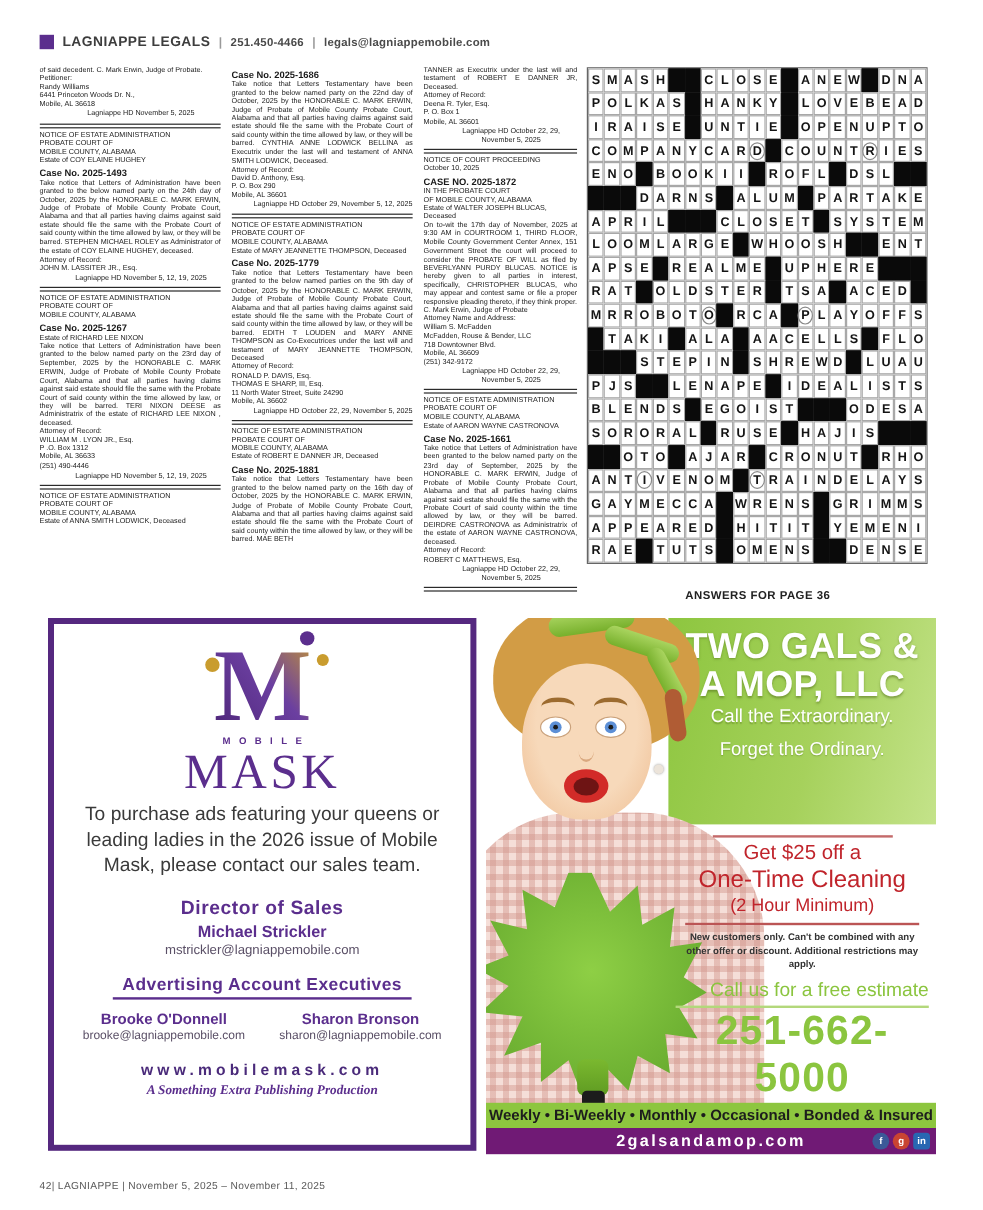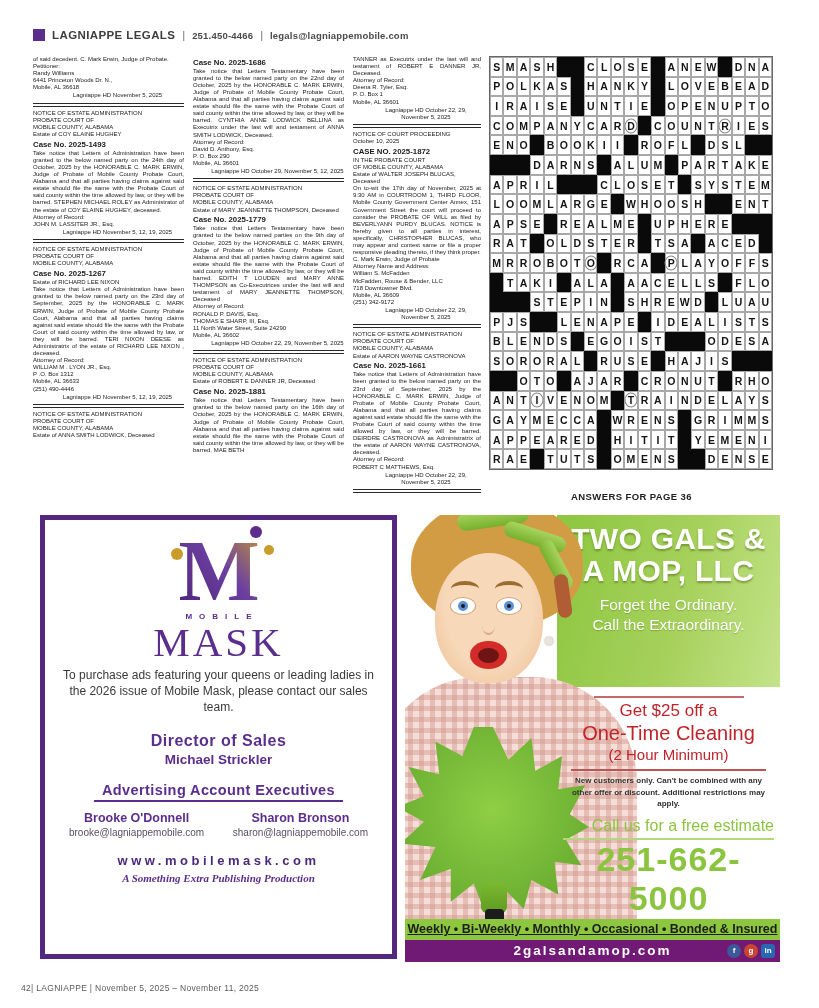--- a/index.html
+++ b/index.html
@@ -30,21 +30,21 @@
   .xcell.black{background:#0a0a0a;border-color:#0a0a0a;}
   .xcell.circled::after{content:"";position:absolute;width:11px;height:13px;border:1px solid #8a8a8a;border-radius:50%;left:50%;top:50%;transform:translate(-50%,-50%);}
   .xcaption{margin-top:21px;text-align:center;font-size:9.5px;font-weight:bold;color:#222;letter-spacing:.4px;}
 
   
   .mask-ad{position:absolute;left:40px;top:515px;width:347px;height:434px;border:5px solid #55287f;background:#fff;text-align:center;}
   .mask-logo{margin-top:4px;}
   .mask-mobile{font-size:8px;letter-spacing:7px;color:#5b2e8d;font-weight:bold;padding-left:7px;margin-top:-2px;}
   .mask-name{font-family:"Liberation Serif",serif;font-size:41px;line-height:1;color:#5b2e8d;letter-spacing:3px;margin-top:1px;}
   .mask-head{font-size:15.5px;font-weight:bold;color:#5b2e8d;margin-top:13px;}
-  .mask-body{font-size:12px;color:#3a3a3a;margin:4px 14px 16px;line-height:1.35;}
+  .mask-body{font-size:16px;color:#3a3a3a;margin:4px 14px 16px;line-height:1.35;}
   .mask-dir-title{font-size:16px;font-weight:bold;color:#5b2e8d;margin-top:13px;letter-spacing:.5px;}
   .mask-dir-name{font-size:13.5px;font-weight:bold;color:#5b2e8d;margin-top:2px;}
   .mask-dir-email{font-size:11px;color:#5a4f66;margin-top:2px;}
   .mask-aae{display:inline-block;font-size:14.5px;font-weight:bold;color:#5b2e8d;border-bottom:2px solid #5b2e8d;padding:0 8px 2px;margin-top:15px;letter-spacing:.4px;}
   .mask-exec-row{display:flex;justify-content:space-between;margin:9px 16px 0;}
   .exec{width:48%;}
   .exec-name{font-size:12.5px;font-weight:bold;color:#5b2e8d;}
   .exec-email{font-size:10px;color:#5a4f66;margin-top:2px;}
   .mask-web{font-size:13px;font-weight:bold;color:#4a2a7a;letter-spacing:3.5px;margin-top:15px;}
   .mask-prod{font-family:"Liberation Serif",serif;font-style:italic;font-weight:bold;font-size:11px;color:#5b2e8d;margin-top:4px;}
@@ -82,29 +82,29 @@
   .mop-right{position:absolute;left:158px;right:6px;top:176px;text-align:center;z-index:3;}
   .offer{font-size:46px;font-weight:bold;color:#c41a1f;line-height:1;letter-spacing:1px;}
   .redline{width:150px;height:2px;background:#c46a6a;margin:5px auto 3px;}
   .offer-sub1{font-size:17px;color:#c0242b;}
   .offer-sub2{font-size:20px;color:#c0242b;margin-top:1px;}
   .offer-sub3{font-size:15px;color:#c0242b;margin-top:1px;}
   .redline2{width:195px;height:2px;background:#b55;margin:6px auto 4px;}
   .fine{font-size:8px;font-weight:bold;color:#333;line-height:1.45;margin:0 2px;}
   .call{font-size:16px;color:#8bc53f;margin-top:7px;padding-bottom:3px;border-bottom:2px solid #b3d87b;text-align:right;}
   .mop-phone{font-size:34px;font-weight:bold;color:#8bc53f;letter-spacing:1px;line-height:1.15;border-bottom:2px solid #b3d87b;padding-bottom:2px;}
-  .services-bar{position:absolute;left:0;right:0;bottom:22px;height:21px;background:#8dc63f;color:#1d1d1d;font-weight:bold;font-size:12.5px;text-align:center;line-height:21px;z-index:4;text-decoration:underline;}
+  .services-bar{position:absolute;left:0;right:0;bottom:22px;height:21px;background:#8dc63f;color:#1d1d1d;font-weight:bold;font-size:12.5px;text-align:center;line-height:21px;z-index:4;}
   .site-bar{position:absolute;left:0;right:0;bottom:0;height:22px;background:#701a75;color:#fff;font-weight:bold;font-size:13.5px;text-align:center;line-height:22px;letter-spacing:2px;z-index:4;}
   .socials{position:absolute;right:5px;top:4px;display:flex;gap:3px;}
   .soc{width:14px;height:14px;border-radius:50%;font-size:8px;line-height:14px;color:#fff;text-align:center;font-weight:bold;letter-spacing:0;}
   .soc.fb{background:#3b5998;}
   .soc.gp{background:#c94432;}
   .soc.li{background:#2867b2;border-radius:3px;}
 
-  .pg-footer{position:absolute;left:21px;top:983px;font-size:8.5px;color:#5a5a5a;letter-spacing:.3px;}
+  .pg-footer{position:absolute;left:33px;top:983px;font-size:8.5px;color:#5a5a5a;letter-spacing:.3px;}
 </style>
 </head>
 <body>
 
 <div class="page">
 
   <header class="masthead">
     <span class="mh-sq"></span>
     <span class="mh-title">LAGNIAPPE LEGALS</span>
     <span class="mh-sep">|</span>
@@ -675,41 +675,42 @@
         <circle cx="18" cy="30" r="6" fill="#c99c2e"></circle>
         <circle cx="97" cy="8" r="6" fill="#5b2e8d"></circle>
         <circle cx="110" cy="26" r="5" fill="#c99c2e"></circle>
       </svg>
     </div>
     <div class="mask-mobile">MOBILE</div>
     <div class="mask-name">MASK</div>
     <div class="mask-body">To purchase ads featuring your queens or leading ladies in the 2026 issue of Mobile Mask, please contact our sales team.</div>
     <div class="mask-dir-title">Director of Sales</div>
     <div class="mask-dir-name">Michael Strickler</div>
+    <div class="mask-dir-email">mstrickler@lagniappemobile.com</div>
     <div><span class="mask-aae">Advertising Account Executives</span></div>
     <div class="mask-exec-row">
       <div class="exec">
         <div class="exec-name">Brooke O'Donnell</div>
         <div class="exec-email">brooke@lagniappemobile.com</div>
       </div>
       <div class="exec">
         <div class="exec-name">Sharon Bronson</div>
         <div class="exec-email">sharon@lagniappemobile.com</div>
       </div>
     </div>
     <div class="mask-web">www.mobilemask.com</div>
     <div class="mask-prod">A Something Extra Publishing Production</div>
   </section>
 
   <section class="ad mop-ad">
     <div class="green-panel">
       <div class="mop-title">TWO GALS &amp;</div>
       <div class="mop-title">A MOP, LLC</div>
+      <div class="mop-tag">Call the Extraordinary.</div>
       <div class="mop-tag first">Forget the Ordinary.</div>
-      <div class="mop-tag">Call the Extraordinary.</div>
     </div>
     <div class="photo">
       <div class="hair"></div>
       <div class="curl k1"></div>
       <div class="curl k2"></div>
       <div class="curl k3"></div>
       <div class="curl k4"></div>
       <div class="shirt"></div>
       <div class="face">
         <div class="brow b1"></div>

